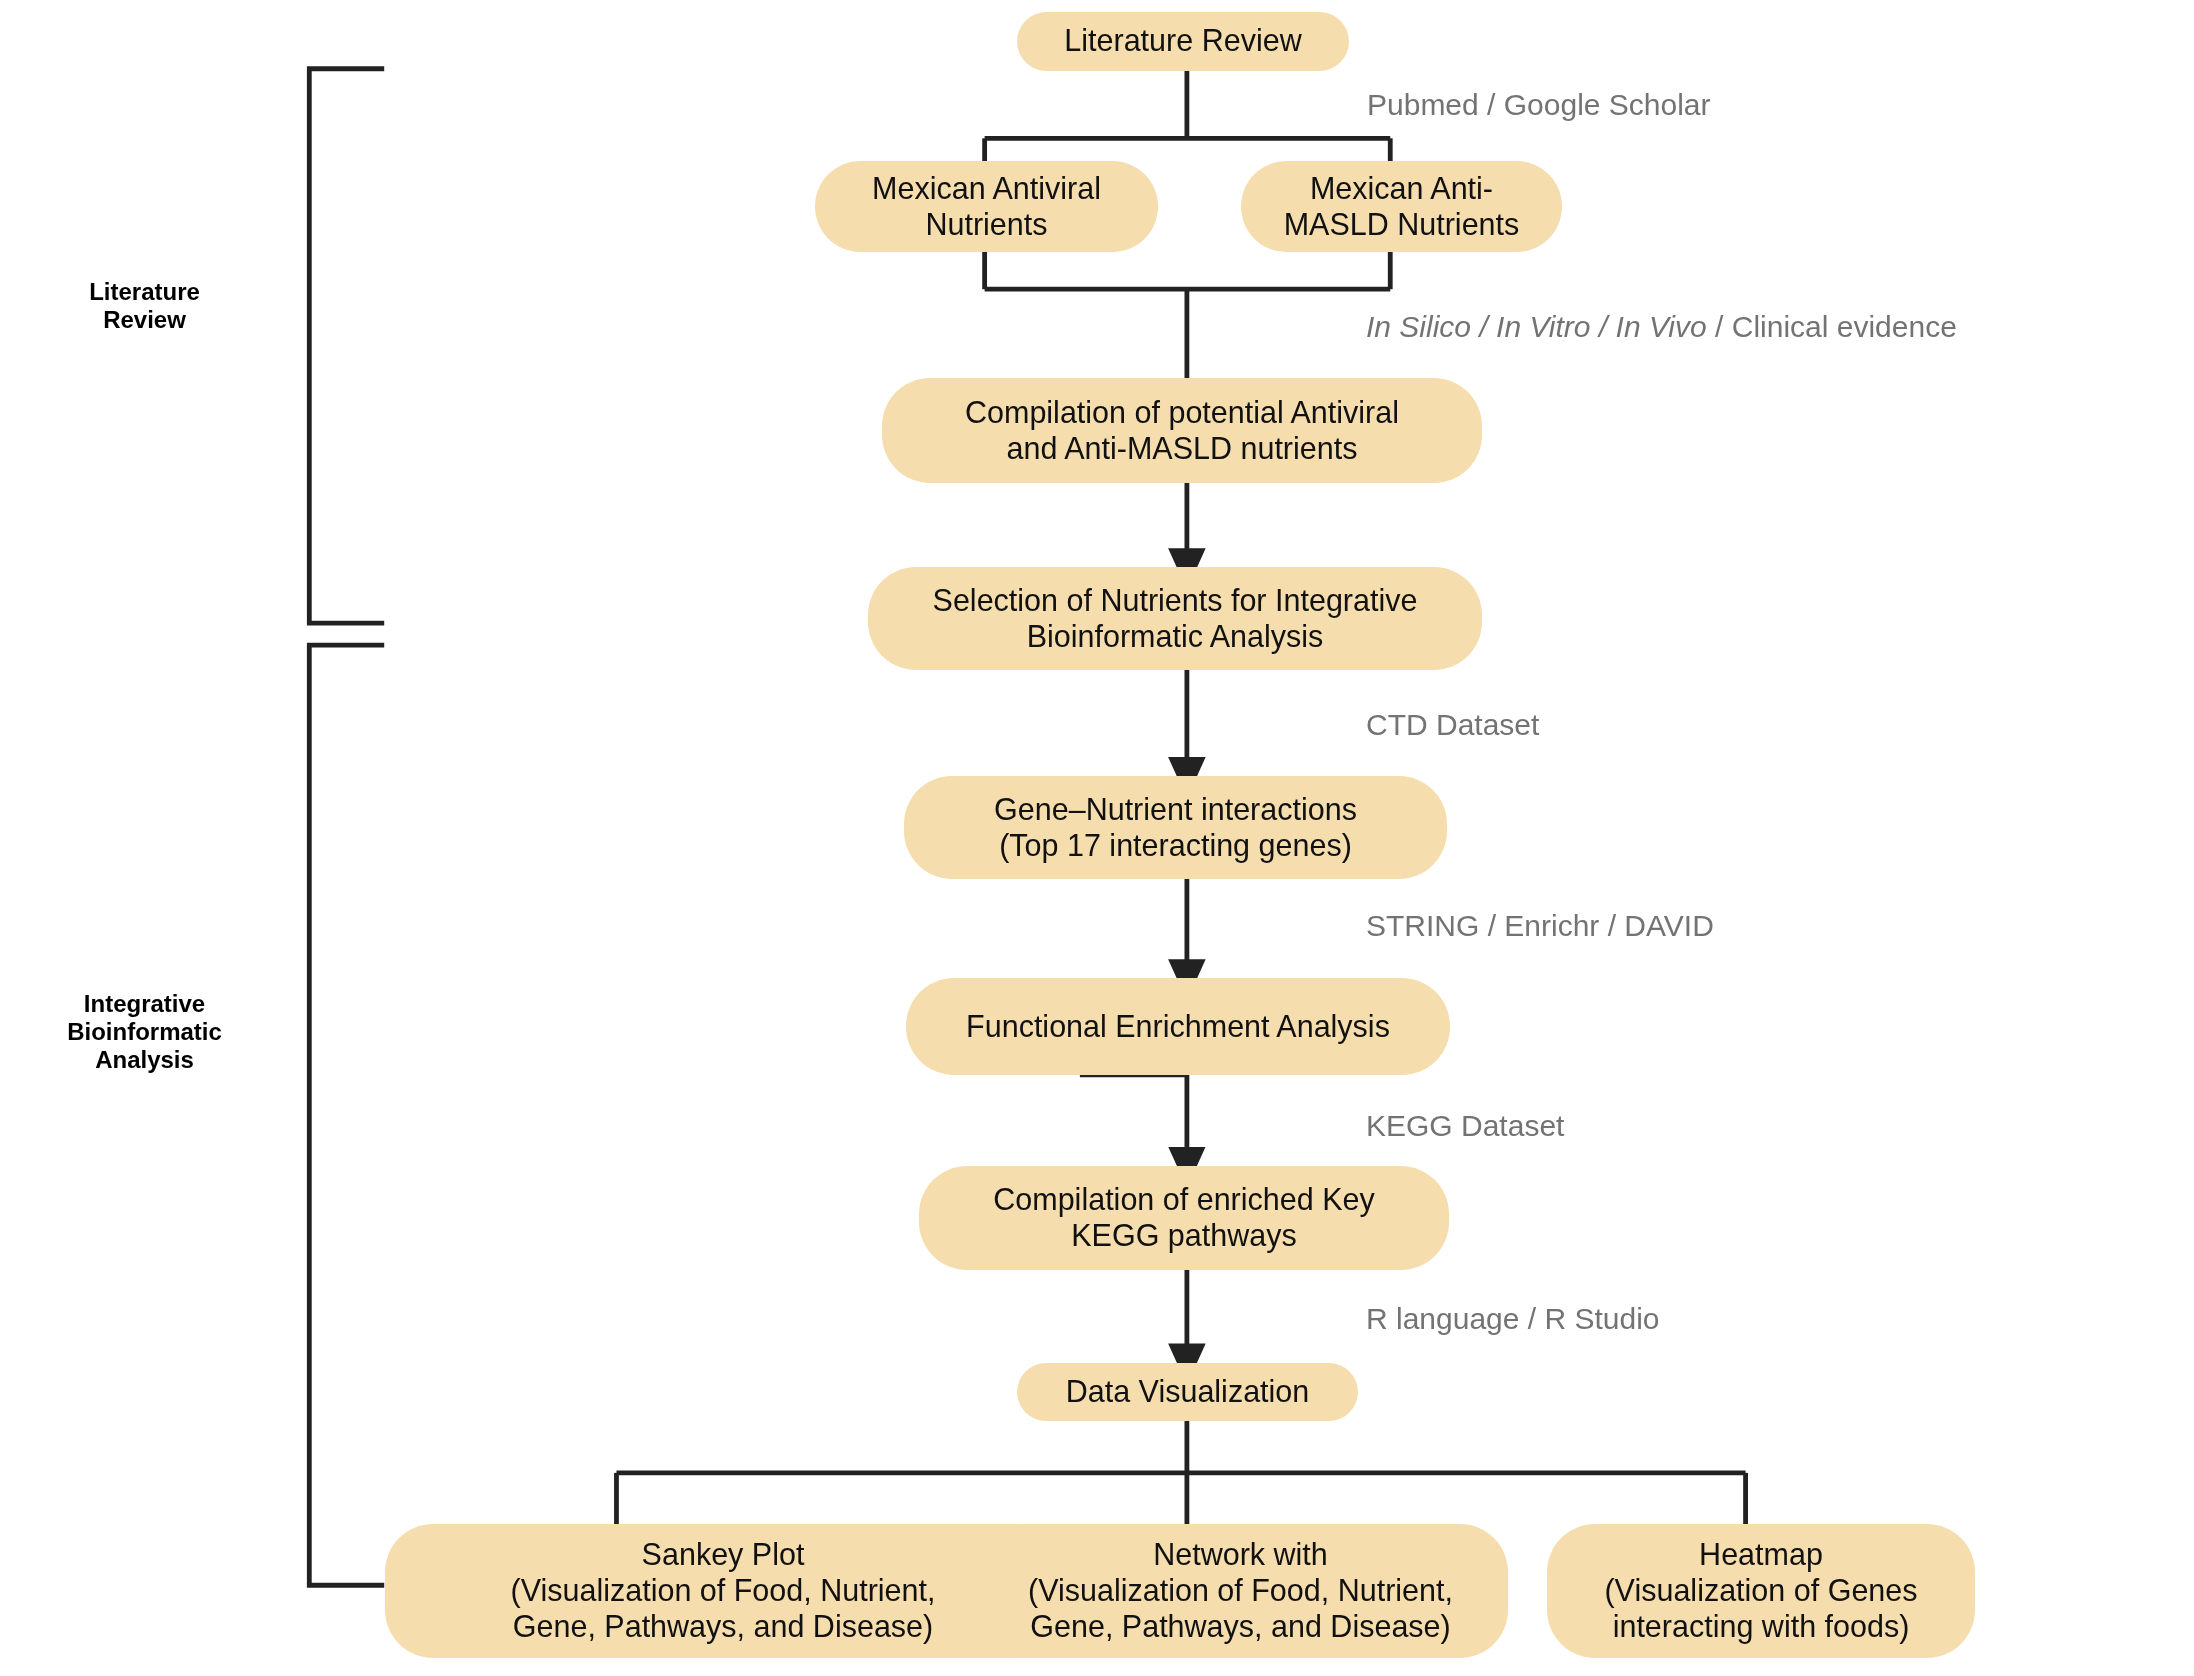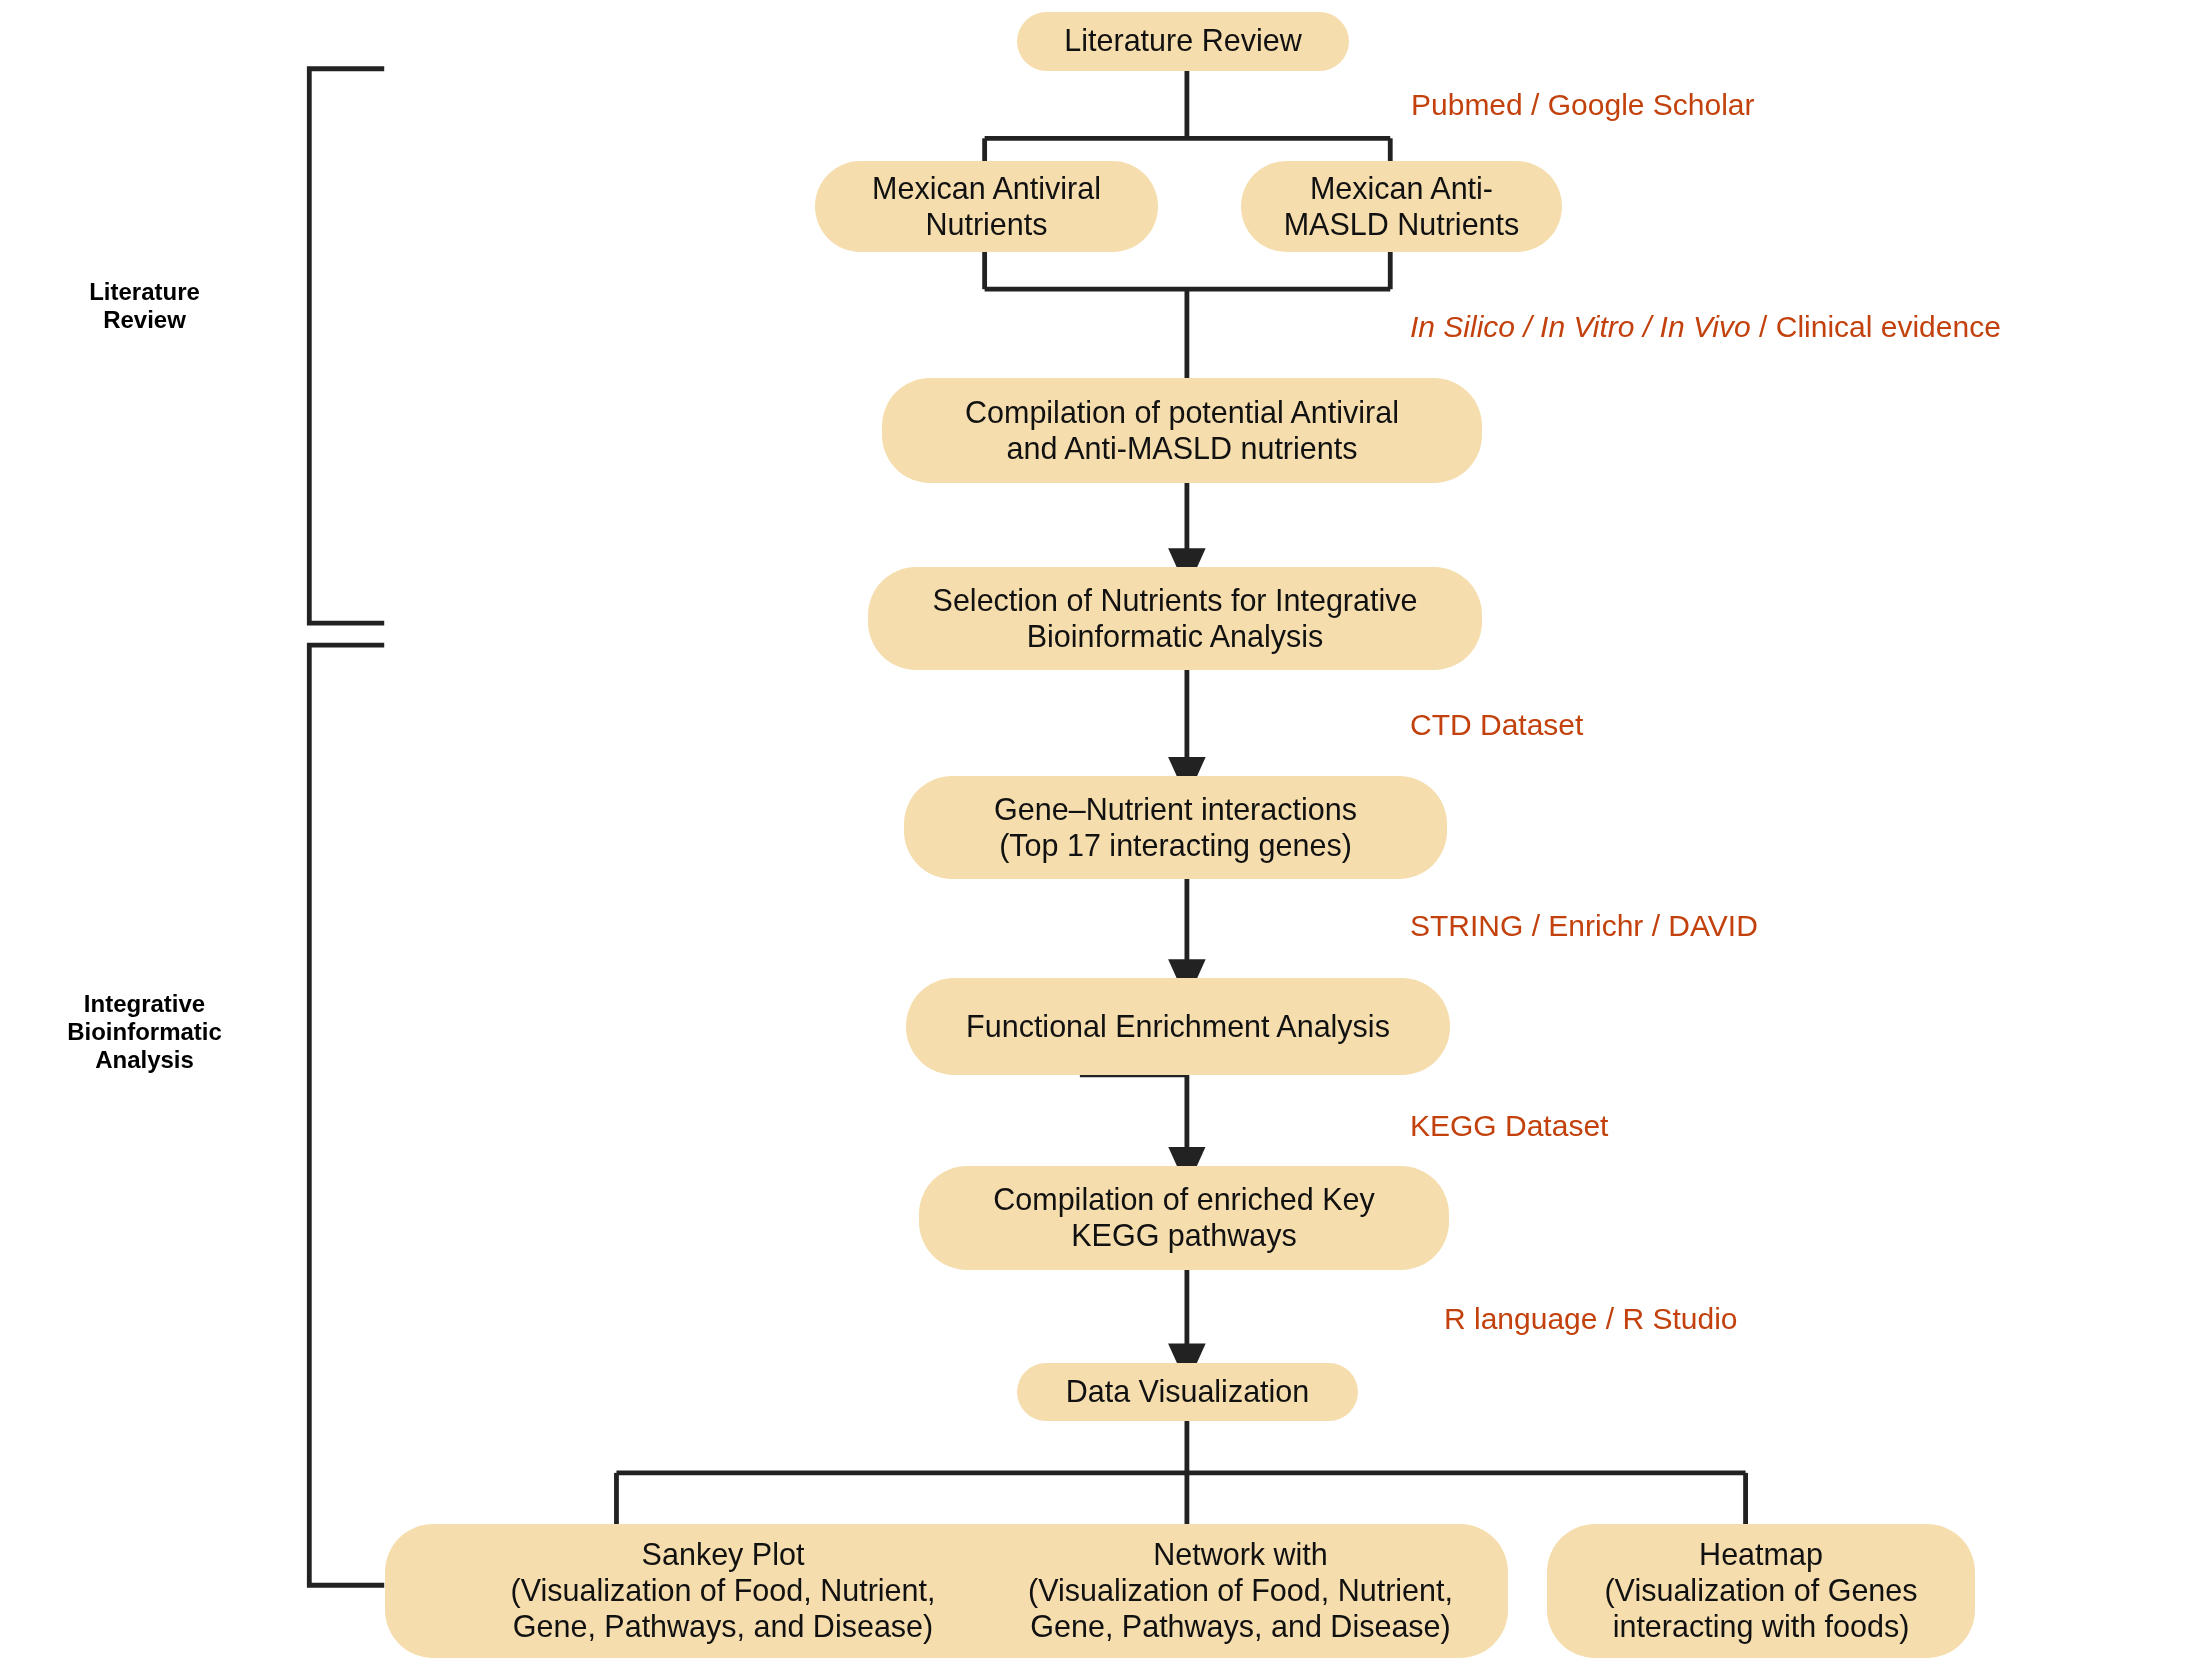--- a/index.html
+++ b/index.html
@@ -45,23 +45,22 @@
     font-size: 24px;
     line-height: 1.16;
     color: #000000;
     text-align: center;
     white-space: pre-line;
   }
   .edge-label {
     position: absolute;
     font-size: 30px;
     line-height: 1.15;
-    color: #c2410c;
+    color: #737373;
     white-space: nowrap;
-    margin-left: 44px;
   }
   .edge-label .it { font-style: italic; }
 </style>
 </head>
 <body>
 
 <div id="canvas">
 
   <svg id="wires" viewBox="0 0 4100 3133" xmlns="http://www.w3.org/2000/svg">
     <defs>
@@ -168,16 +167,16 @@
 
   <div class="edge-label" style="left:1366px; top:310px;"><span class="it">In Silico / In Vitro / In Vivo</span><span> / Clinical evidence</span></div>
 
 
   <div class="edge-label" style="left:1366px; top:708px;">CTD Dataset</div>
 
   <div class="edge-label" style="left:1366px; top:909px;">STRING / Enrichr / DAVID</div>
 
   <div class="edge-label" style="left:1366px; top:1109px;">KEGG Dataset</div>
 
-  <div class="edge-label" style="left:1400px; top:1302px;text-align:right;">R language / R Studio</div>
+  <div class="edge-label" style="left:1366px; top:1302px;text-align:right;">R language / R Studio</div>
 
 </div>
 
 
 </body></html>

